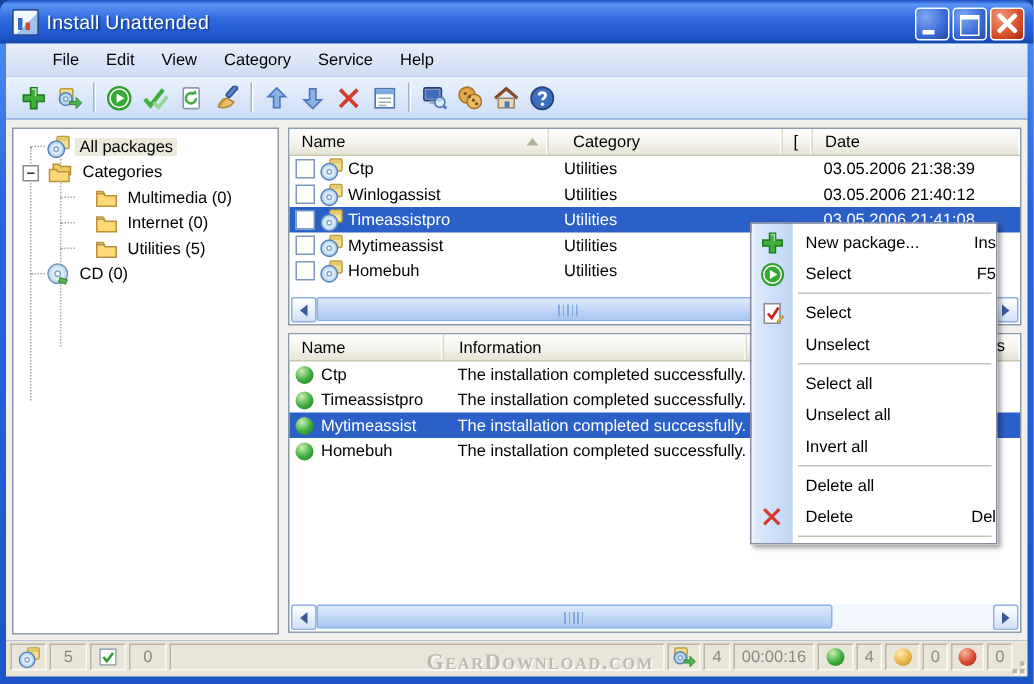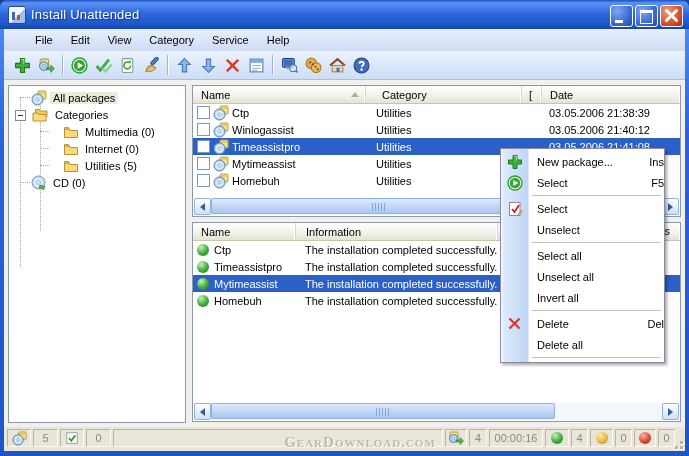--- a/index.html
+++ b/index.html
@@ -633,27 +633,27 @@
     <span class="mi-label">Unselect all</span>
     <span class="mi-sc"></span>
   </div>
   <div class="mi">
     <span class="mi-ic"></span>
     <span class="mi-label">Invert all</span>
     <span class="mi-sc"></span>
   </div>
   <div class="msep"></div>
   <div class="mi">
+    <span class="mi-ic"></span>
+    <span class="mi-label">Delete all</span>
+    <span class="mi-sc"></span>
+  </div>
+  <div class="mi">
     <span class="mi-ic">
         <svg width="15" height="15">
           <use href="#i-redx"></use>
         </svg>
       </span>
     <span class="mi-label">Delete</span>
     <span class="mi-sc">Del</span>
   </div>
-  <div class="mi">
-    <span class="mi-ic"></span>
-    <span class="mi-label">Delete all</span>
-    <span class="mi-sc"></span>
-  </div>
   <div class="msep"></div>
 </div>
 
 </body></html>

